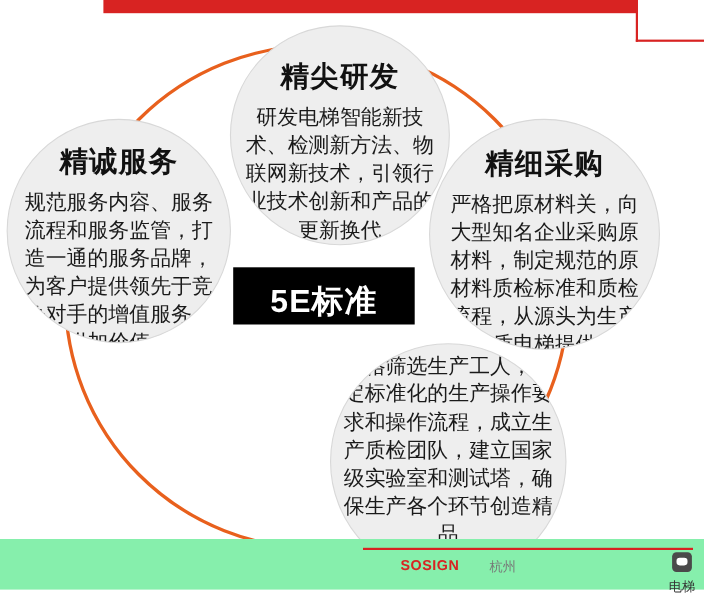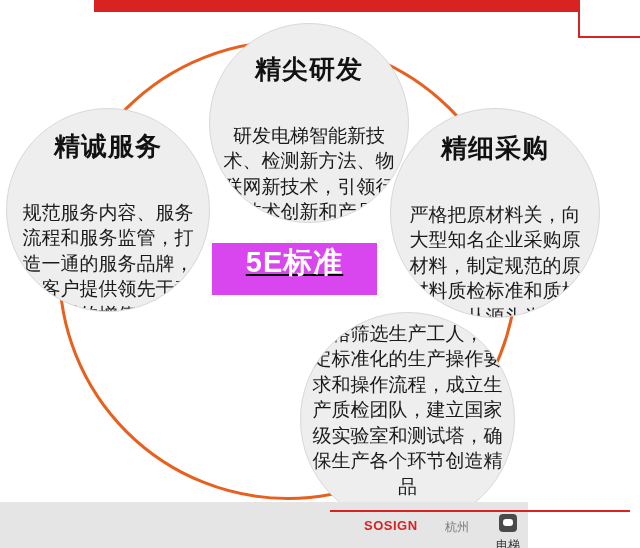--- a/index.html
+++ b/index.html
@@ -59,21 +59,20 @@
   .circle {
     position: absolute;
     border-radius: 50%;
     background: #eeeeee;
     border: 1px solid #d8d8d8;
     box-sizing: border-box;
     display: flex;
     flex-direction: column;
     align-items: center;
     overflow: hidden;
-    gap: 28px;
   }
   .circle .c-title {
     font-size: 26px;
     font-weight: bold;
     color: #111111;
     letter-spacing: 1px;
     white-space: nowrap;
   }
   .circle .c-body {
     font-size: 19px;
@@ -117,41 +116,40 @@
     width: 215px; height: 215px;
   }
   #c-production .c-title { margin-top: 18px; }
   #c-production .c-body { margin-top: 8px; width: 196px; }
 
   
   .center-badge {
     position: absolute;
     left: 212px; top: 243px;
     width: 165px; height: 52px;
-    background: #d946ef;
+    background: #000000;
     display: flex;
-    align-items: flex-start;
+    align-items: flex-end;
     justify-content: center;
     z-index: 6;
-    text-decoration: underline;
   }
   .center-badge .badge-text {
     color: #ffffff;
     font-size: 29px;
     font-weight: bold;
     letter-spacing: 1px;
     white-space: nowrap;
   }
 
   
   .footer {
     position: absolute;
-    left: 0; bottom: 0;
-    width: 528px; height: 46px;
-    background: #e5e5e5;
+    left: 0; bottom: 12px;
+    width: 640px; height: 46px;
+    background: #86efac;
   }
   .footer-rule {
     position: absolute;
     left: 330px; top: 8px;
     width: 300px; height: 2px;
     background: #d82322;
   }
   .footer-brand {
     position: absolute;
     left: 364px; top: 16px;

